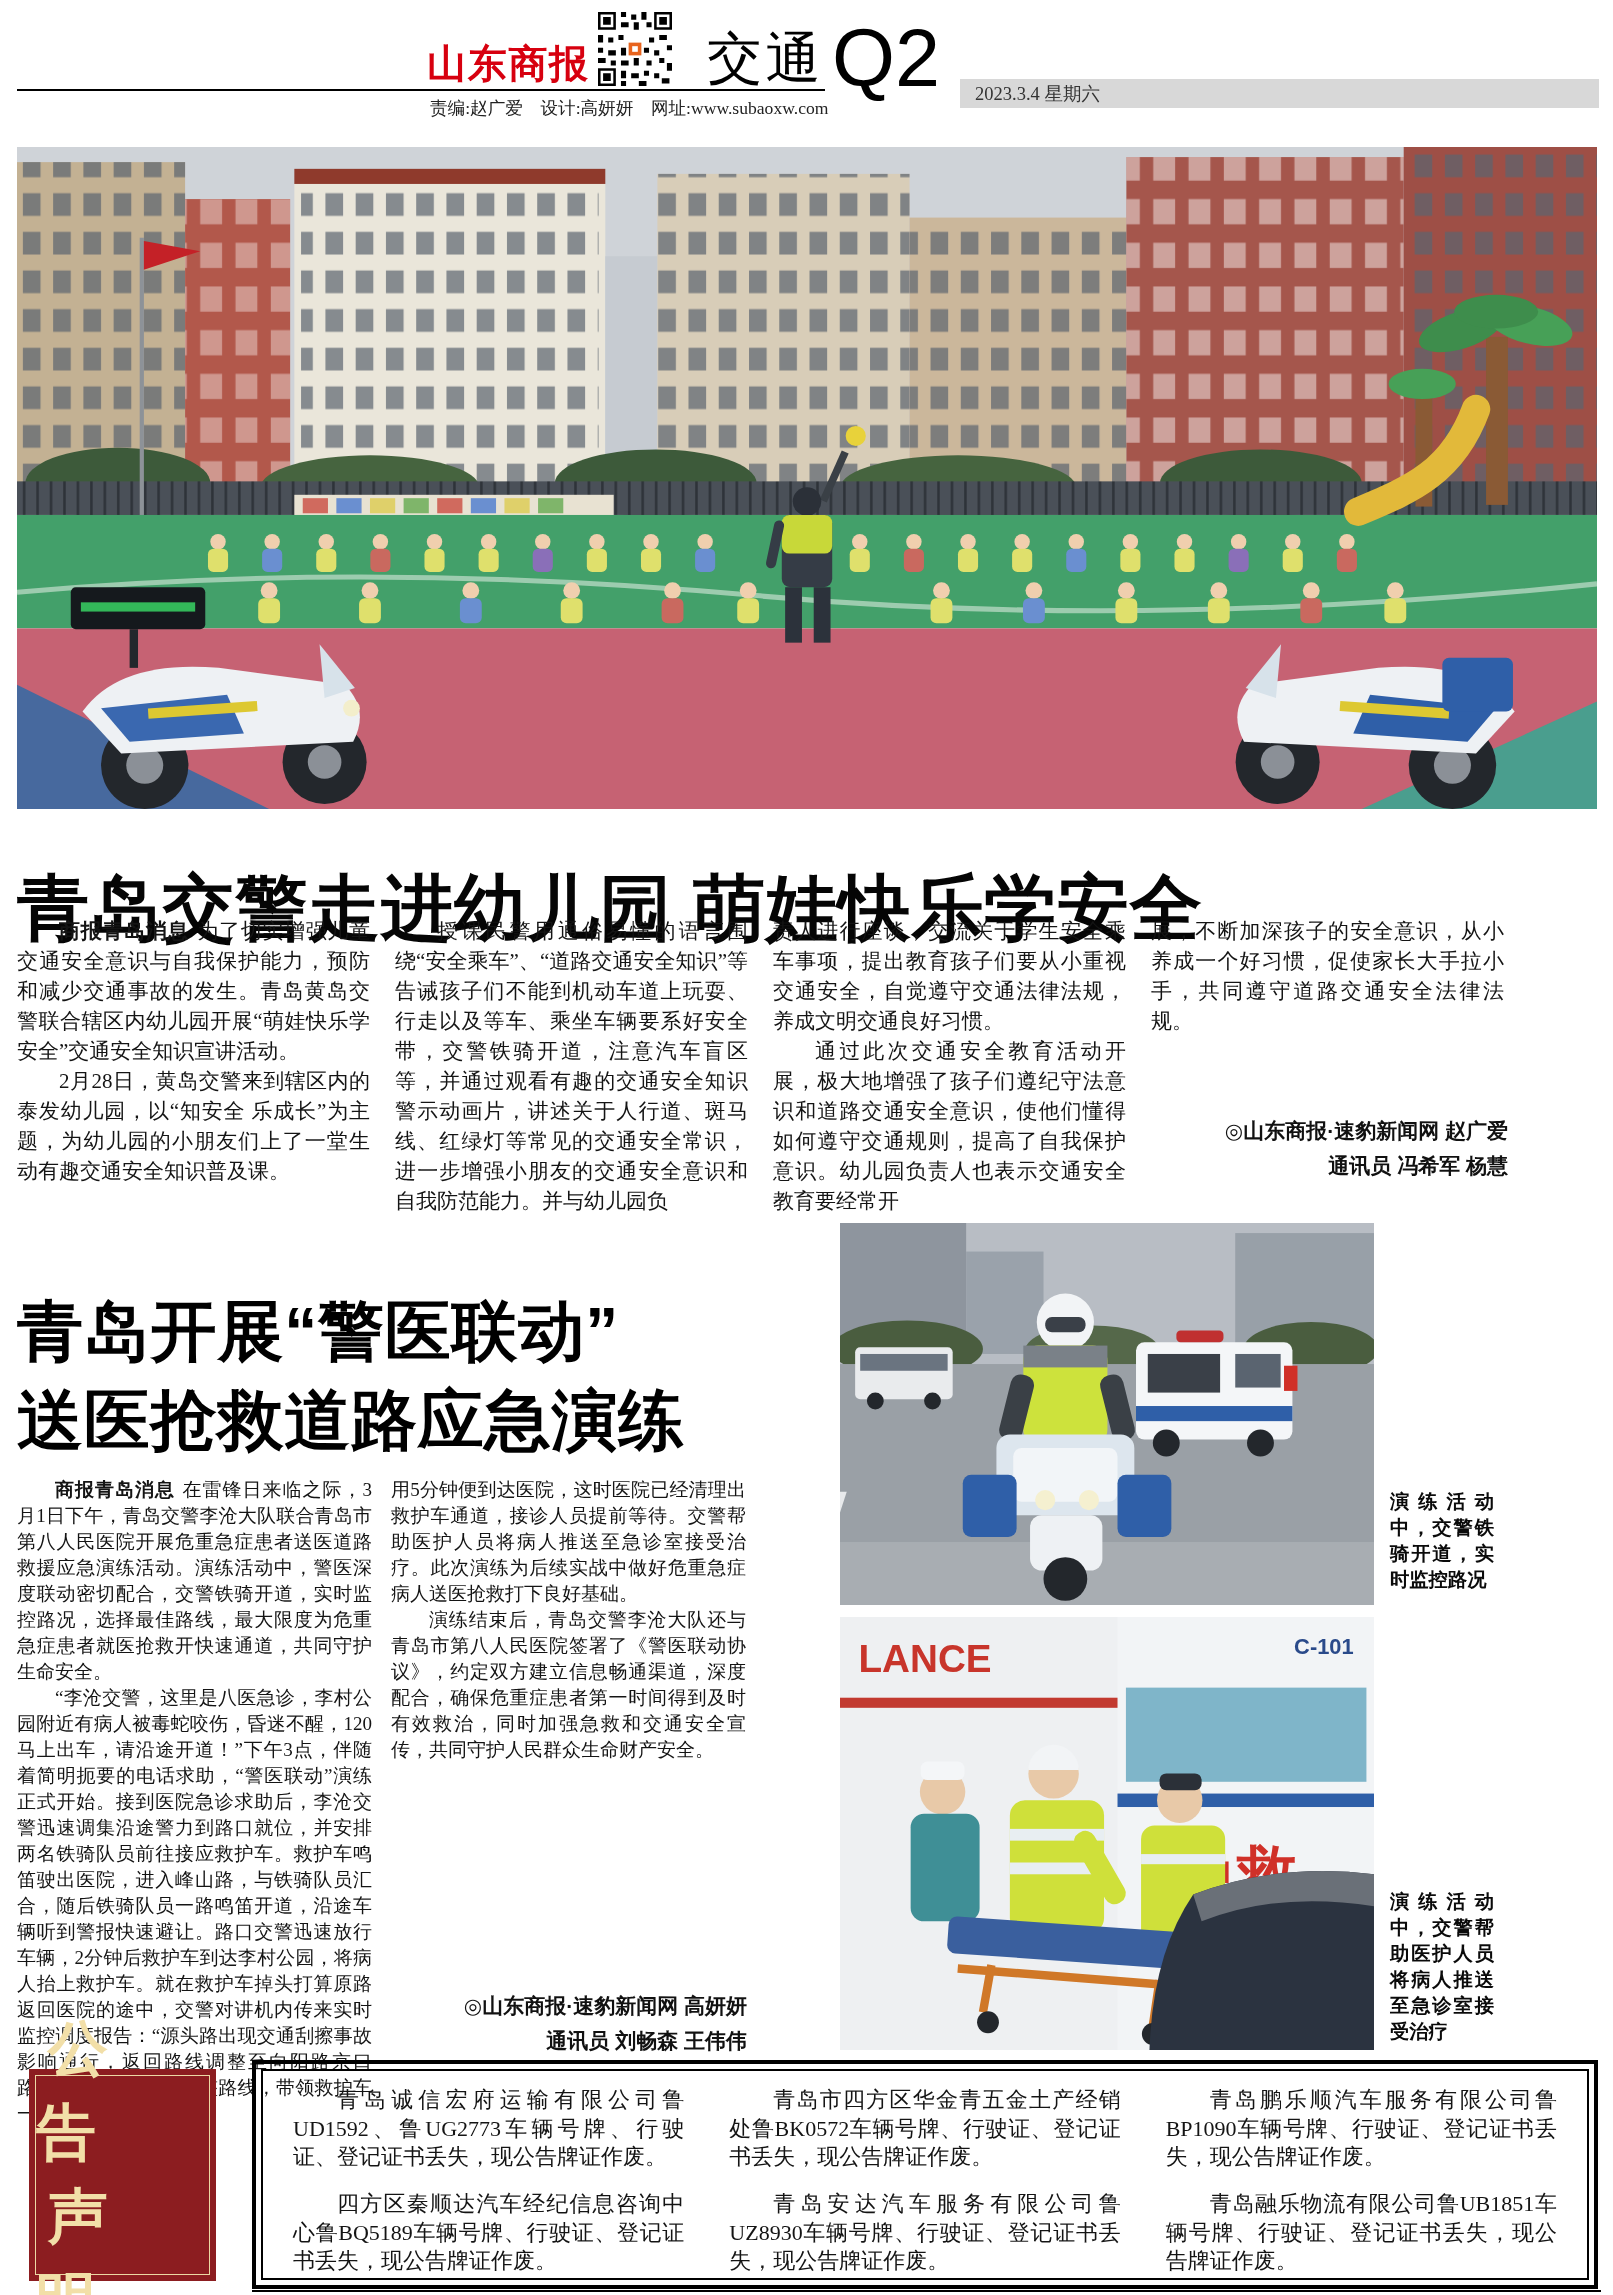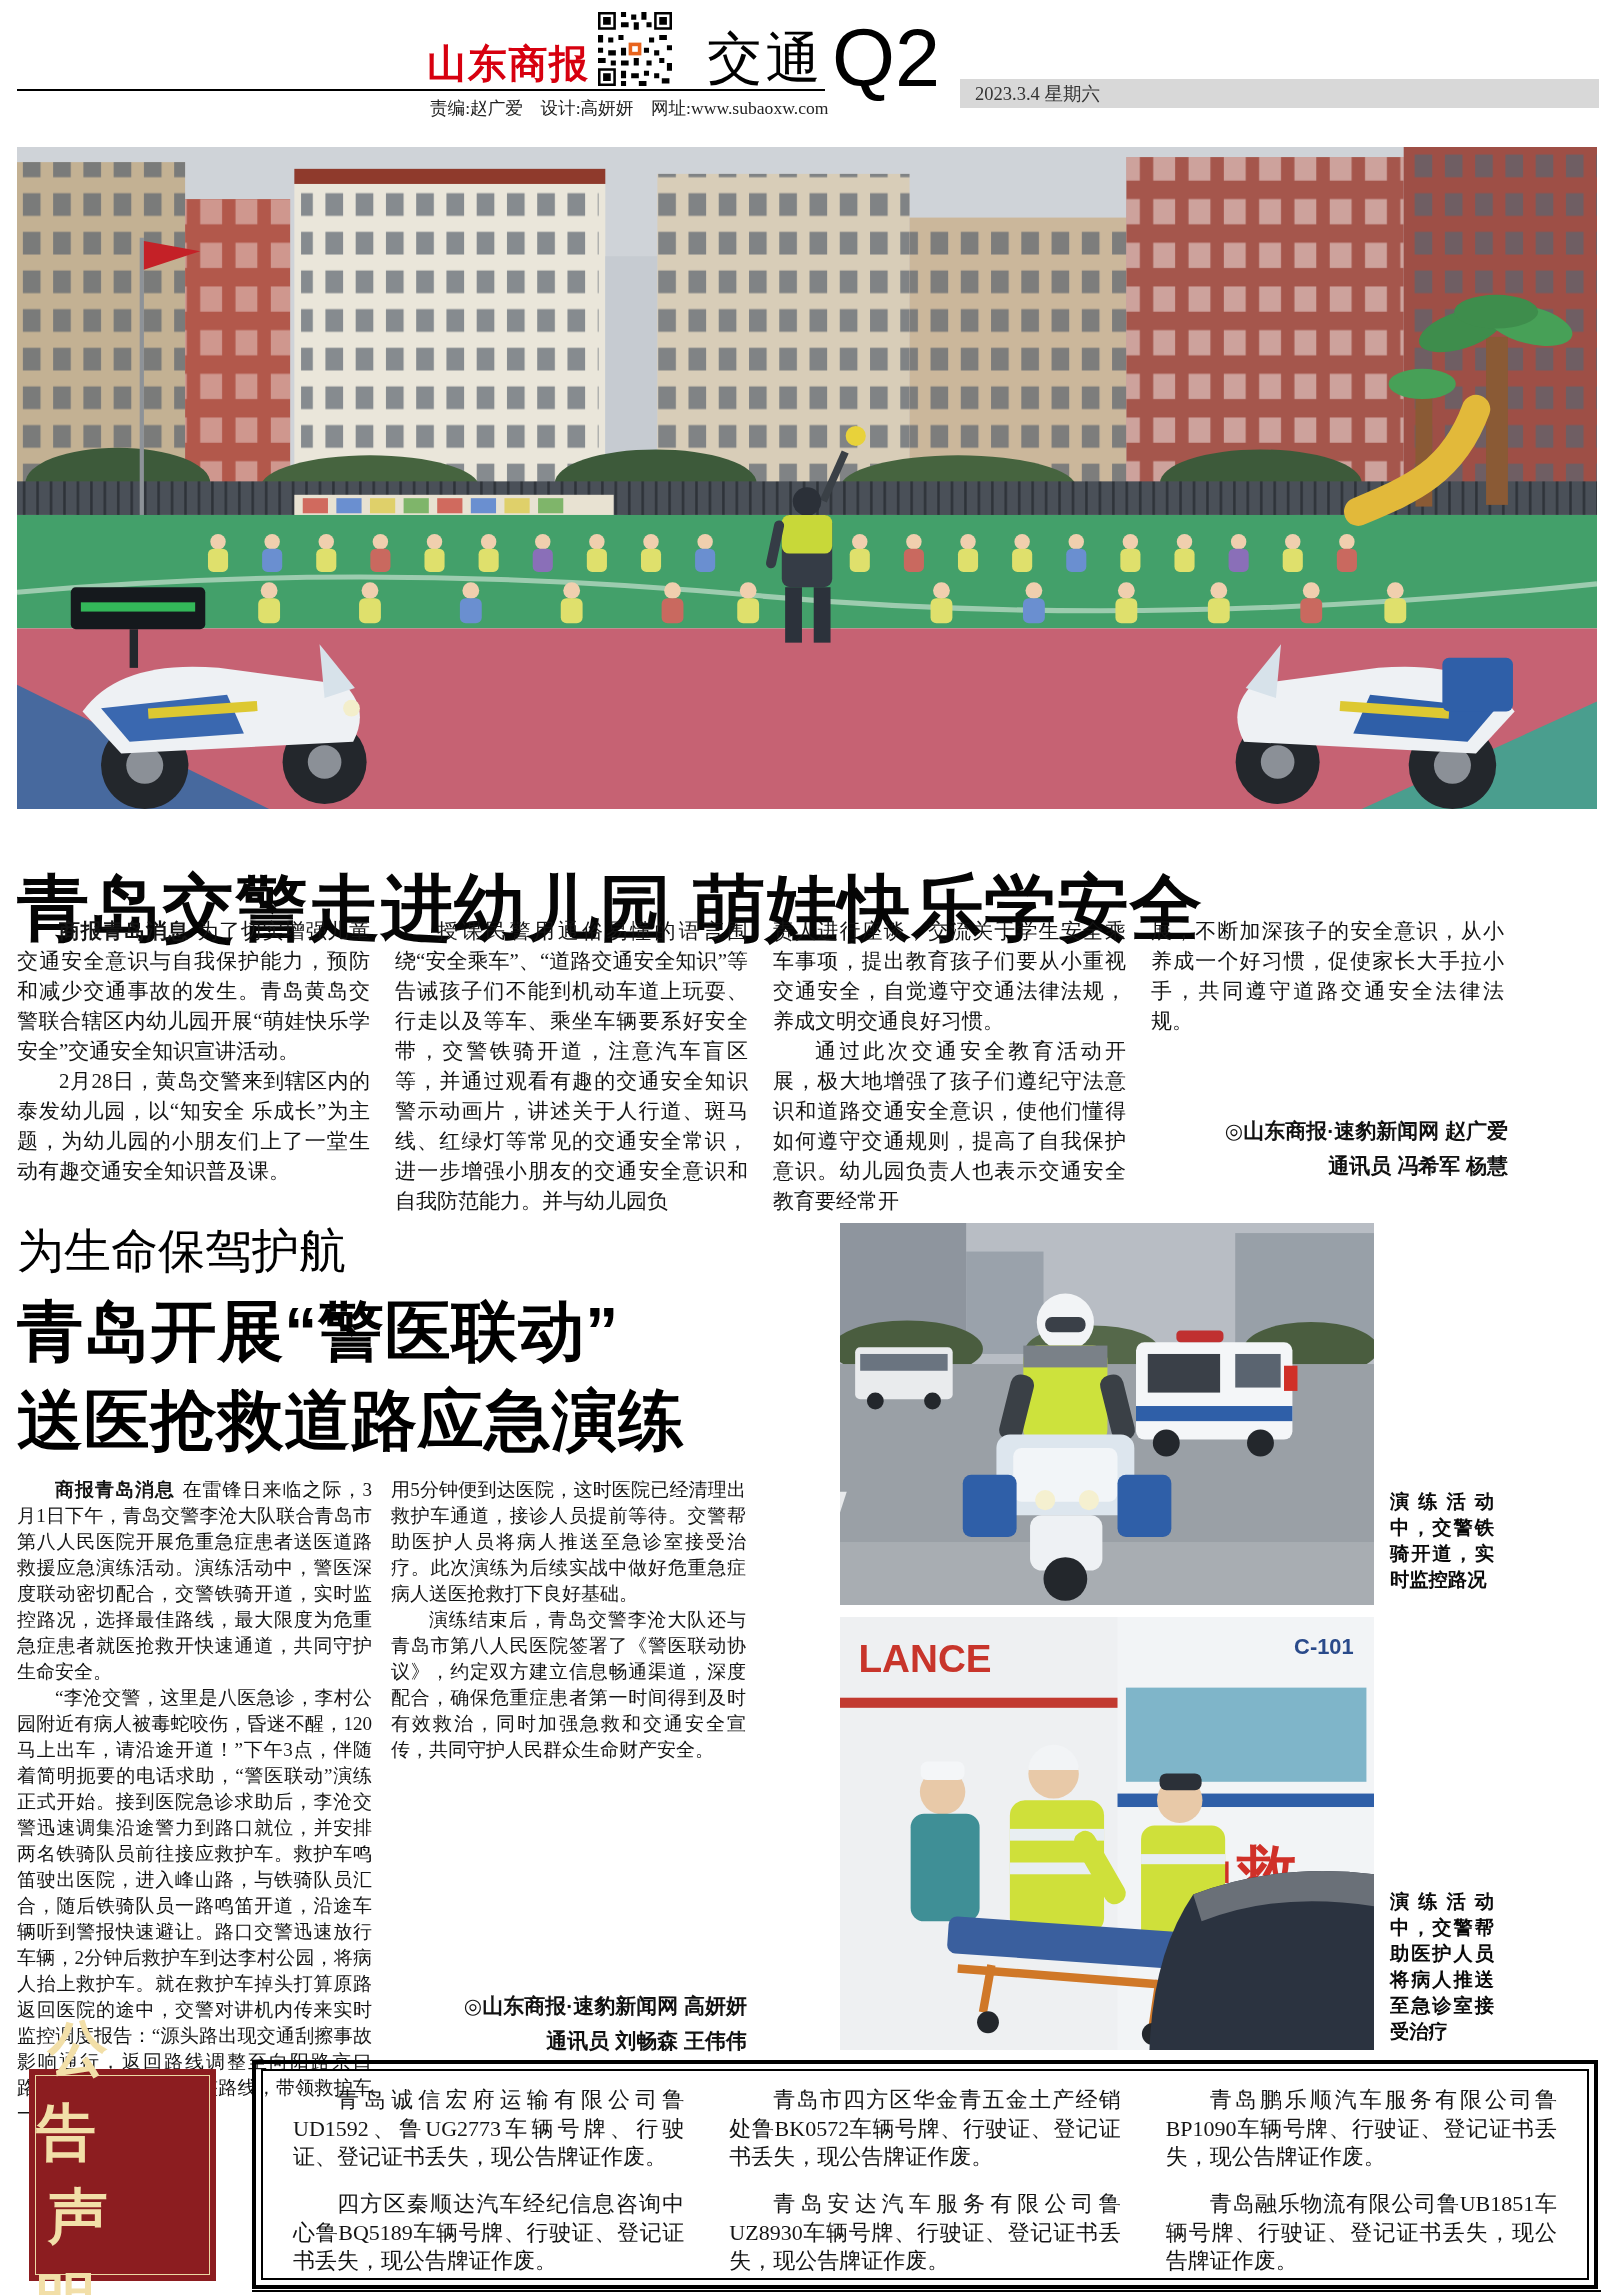--- a/index.html
+++ b/index.html
@@ -257,21 +257,20 @@
     <p class="ind">通过此次交通安全教育活动开展，极大地增强了孩子们遵纪守法意识和道路交通安全意识，使他们懂得如何遵守交通规则，提高了自我保护意识。幼儿园负责人也表示交通安全教育要经常开</p>
   </section>
   <section class="abs a1col a1c4">
     <p>展，不断加深孩子的安全意识，从小养成一个好习惯，促使家长大手拉小手，共同遵守道路交通安全法律法规。</p>
   </section>
   <div class="abs byline byline1">
     <div>◎山东商报·速豹新闻网 赵广爱</div>
     <div>通讯员 冯希军 杨慧</div>
   </div>
 
-  <div class="abs kicker sans">为生命保驾护航</div>
   <div class="abs title3 sans">送医抢救道路应急演练</div>
   <div class="abs title2 sans">青岛开展“警医联动”</div>
 
   <section class="abs a2col a2c1">
     <p class="ind"><b class="lead">商报青岛消息</b><span>在雷锋日来临之际，3月1日下午，青岛交警李沧大队联合青岛市第八人民医院开展危重急症患者送医道路救援应急演练活动。演练活动中，警医深度联动密切配合，交警铁骑开道，实时监控路况，选择最佳路线，最大限度为危重急症患者就医抢救开快速通道，共同守护生命安全。</span></p>
     <p class="ind">“李沧交警，这里是八医急诊，李村公园附近有病人被毒蛇咬伤，昏迷不醒，120马上出车，请沿途开道！”下午3点，伴随着简明扼要的电话求助，“警医联动”演练正式开始。接到医院急诊求助后，李沧交警迅速调集沿途警力到路口就位，并安排两名铁骑队员前往接应救护车。救护车鸣笛驶出医院，进入峰山路，与铁骑队员汇合，随后铁骑队员一路鸣笛开道，沿途车辆听到警报快速避让。路口交警迅速放行车辆，2分钟后救护车到达李村公园，将病人抬上救护车。就在救护车掉头打算原路返回医院的途中，交警对讲机内传来实时监控调度报告：“源头路出现交通刮擦事故影响通行，返回路线调整至向阳路京口路”。铁骑队员根据调整路线，带领救护车一路疾驰。仅</p>
   </section>
   <section class="abs a2col a2c2">
     <p>用5分钟便到达医院，这时医院已经清理出救护车通道，接诊人员提前等待。交警帮助医护人员将病人推送至急诊室接受治疗。此次演练为后续实战中做好危重急症病人送医抢救打下良好基础。</p>
     <p class="ind">演练结束后，青岛交警李沧大队还与青岛市第八人民医院签署了《警医联动协议》，约定双方建立信息畅通渠道，深度配合，确保危重症患者第一时间得到及时有效救治，同时加强急救和交通安全宣传，共同守护人民群众生命财产安全。</p>

